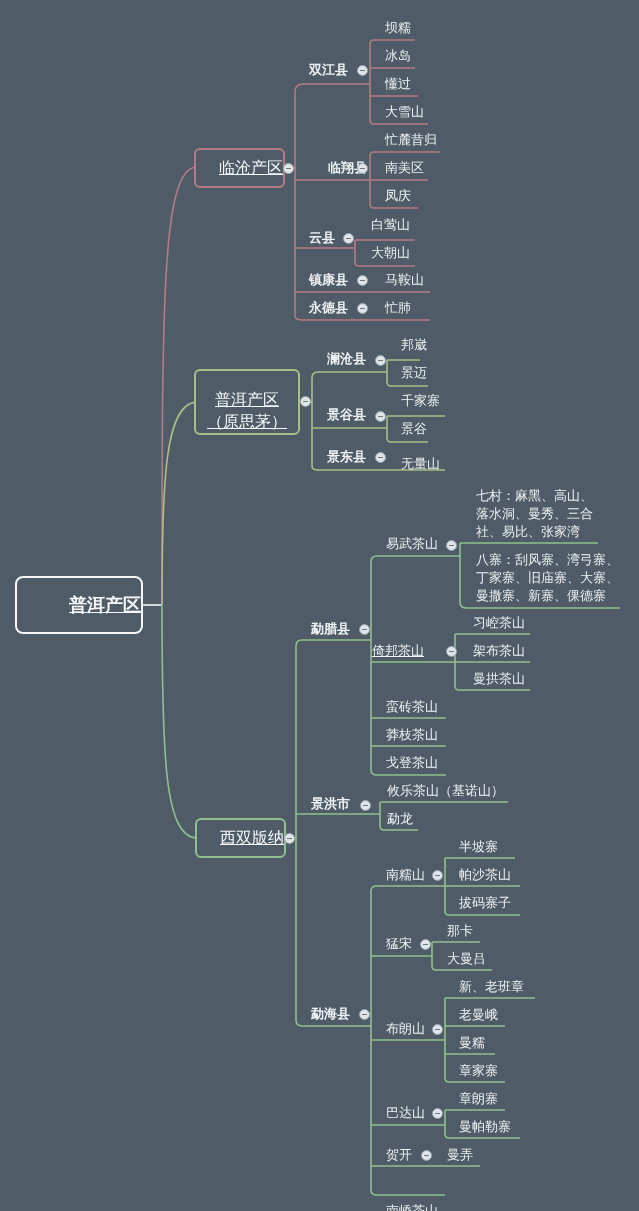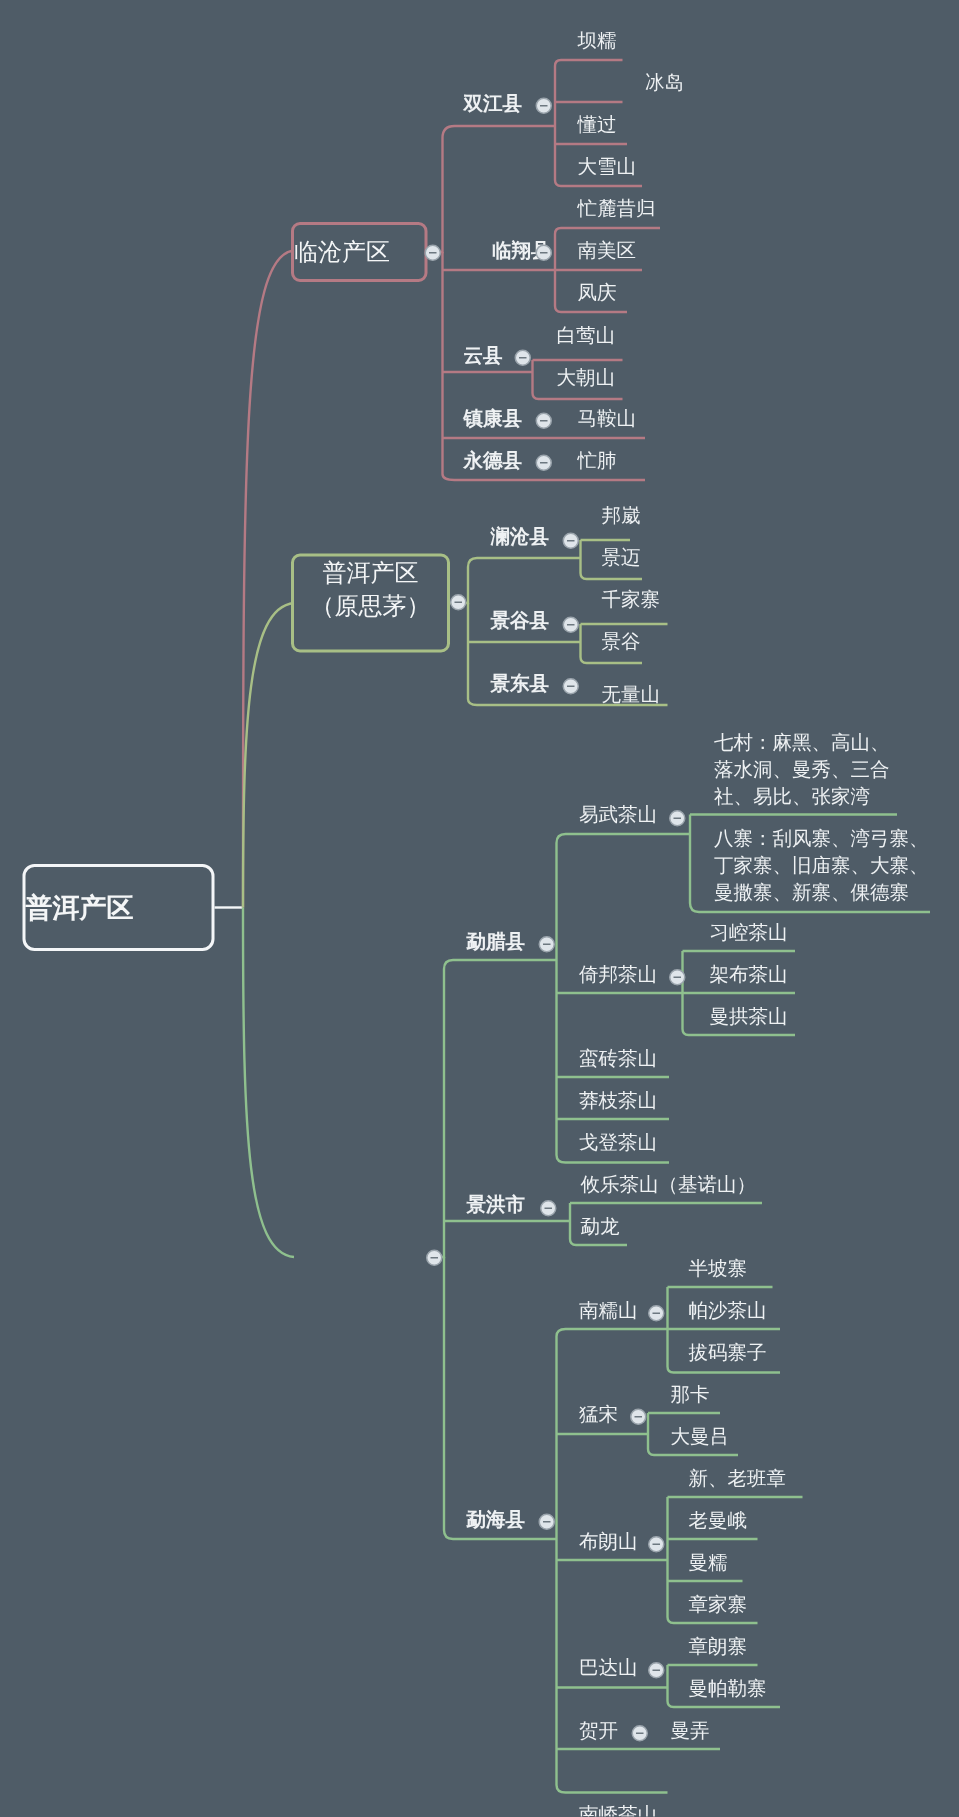--- a/index.html
+++ b/index.html
@@ -1,21 +1,21 @@
 <!DOCTYPE html>
 <html><head>
 <meta charset="utf-8">
 <style>
   html,body{margin:0;padding:0;}
   body{width:639px;height:1211px;background:#4f5c67;position:relative;overflow:hidden;font-family:"DejaVu Sans","Liberation Sans",sans-serif;color:#f2f4f5;}
   #canvas{position:absolute;left:0;top:0;width:639px;height:1211px;}
   svg.lines{position:absolute;left:0;top:0;width:639px;height:1211px;}
   .node{position:absolute;white-space:nowrap;font-size:13px;line-height:16px;color:#eef1f3;}
   .bold{font-weight:bold;}
-  .box{position:absolute;border:2px solid;border-radius:6px;display:flex;align-items:center;justify-content:flex-start;text-align:center;color:#f4f6f7;}
+  .box{position:absolute;border:2px solid;border-radius:6px;display:flex;align-items:center;justify-content:flex-end;text-align:center;color:#f4f6f7;text-decoration:underline;}
   .root{border-color:#f4f6f8;font-size:18px;font-weight:bold;border-radius:8px;}
   .lc{border-color:#b57a84;font-size:16px;}
   .pe{border-color:#a8bf86;font-size:16px;line-height:22px;flex-direction:column;}
   .xs{border-color:#8fc08e;font-size:16px;}
   .col{position:absolute;width:11px;height:11px;border-radius:50%;background:#dfe5ea;border:1px solid #9aa4ac;box-sizing:border-box;}
   .col::after{content:"";position:absolute;left:2px;right:2px;top:4px;height:1px;background:#6d7880;}
   .multi{position:absolute;font-size:13px;line-height:18px;color:#eef1f3;white-space:nowrap;}
 </style>
 </head>
 <body>
@@ -112,26 +112,29 @@
   <span>临沧产区</span>
 </div>
 <div class="col" style="left:283px;top:163px;"></div>
 
 <div class="box pe" style="left:194px;top:369px;width:102px;height:62px;">
   <span>普洱产区</span>
   <span>（原思茅）</span>
 </div>
 <div class="col" style="left:300px;top:396px;"></div>
 
+<div class="box xs" style="left:195px;top:818px;width:87px;height:36px;">
+  <span>西双版纳</span>
+</div>
 <div class="col" style="left:284px;top:833px;"></div>
 
 <div class="node bold" style="left:309px;top:62px;">双江县</div>
 <div class="col" style="left:357px;top:65px;"></div>
 <div class="node" style="left:385px;top:20px;">坝糯</div>
-<div class="node" style="left:385px;top:48px;margin-left:45px;">冰岛</div>
+<div class="node" style="left:385px;top:48px;">冰岛</div>
 <div class="node" style="left:385px;top:76px;">懂过</div>
 <div class="node" style="left:385px;top:104px;">大雪山</div>
 
 <div class="node bold" style="left:309px;top:160px;padding-left:19px;">临翔县</div>
 <div class="col" style="left:357px;top:163px;"></div>
 <div class="node" style="left:385px;top:132px;">忙麓昔归</div>
 <div class="node" style="left:385px;top:160px;">南美区</div>
 <div class="node" style="left:385px;top:188px;">凤庆</div>
 
 <div class="node bold" style="left:309px;top:230px;">云县</div>
@@ -170,21 +173,21 @@
   <div>七村：麻黑、高山、</div>
   <div>落水洞、曼秀、三合</div>
   <div>社、易比、张家湾</div>
 </div>
 <div class="multi" style="left:476px;top:551px;">
   <div>八寨：刮风寨、湾弓寨、</div>
   <div>丁家寨、旧庙寨、大寨、</div>
   <div>曼撒寨、新寨、倮德寨</div>
 </div>
 
-<div class="node" style="left:386px;top:643px;">倚邦茶山</div>
+<div class="node" style="left:372px;top:643px;text-decoration:underline;">倚邦茶山</div>
 <div class="col" style="left:446px;top:646px;"></div>
 <div class="node" style="left:473px;top:615px;">习崆茶山</div>
 <div class="node" style="left:473px;top:643px;">架布茶山</div>
 <div class="node" style="left:473px;top:671px;">曼拱茶山</div>
 
 <div class="node" style="left:386px;top:699px;">蛮砖茶山</div>
 <div class="node" style="left:386px;top:727px;">莽枝茶山</div>
 <div class="node" style="left:386px;top:755px;">戈登茶山</div>
 
 <div class="node bold" style="left:311px;top:796px;">景洪市</div>

